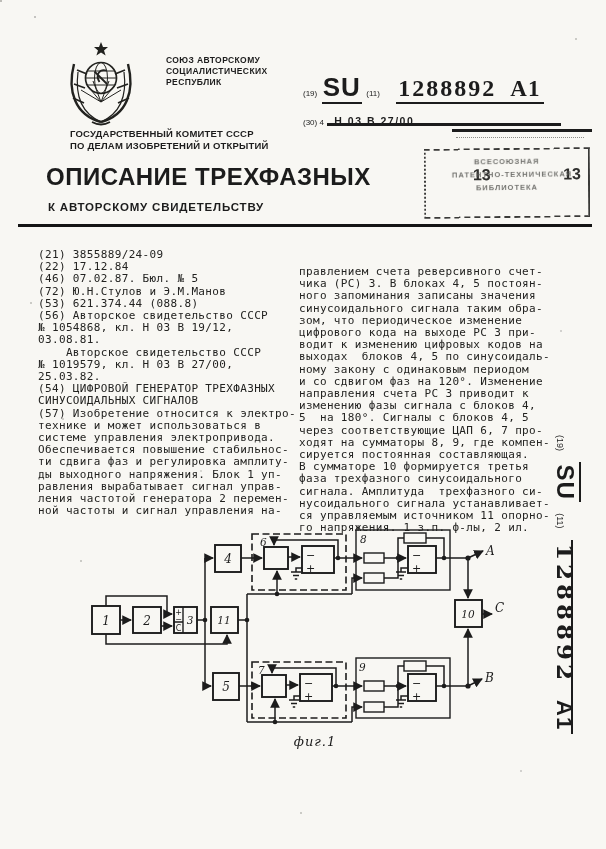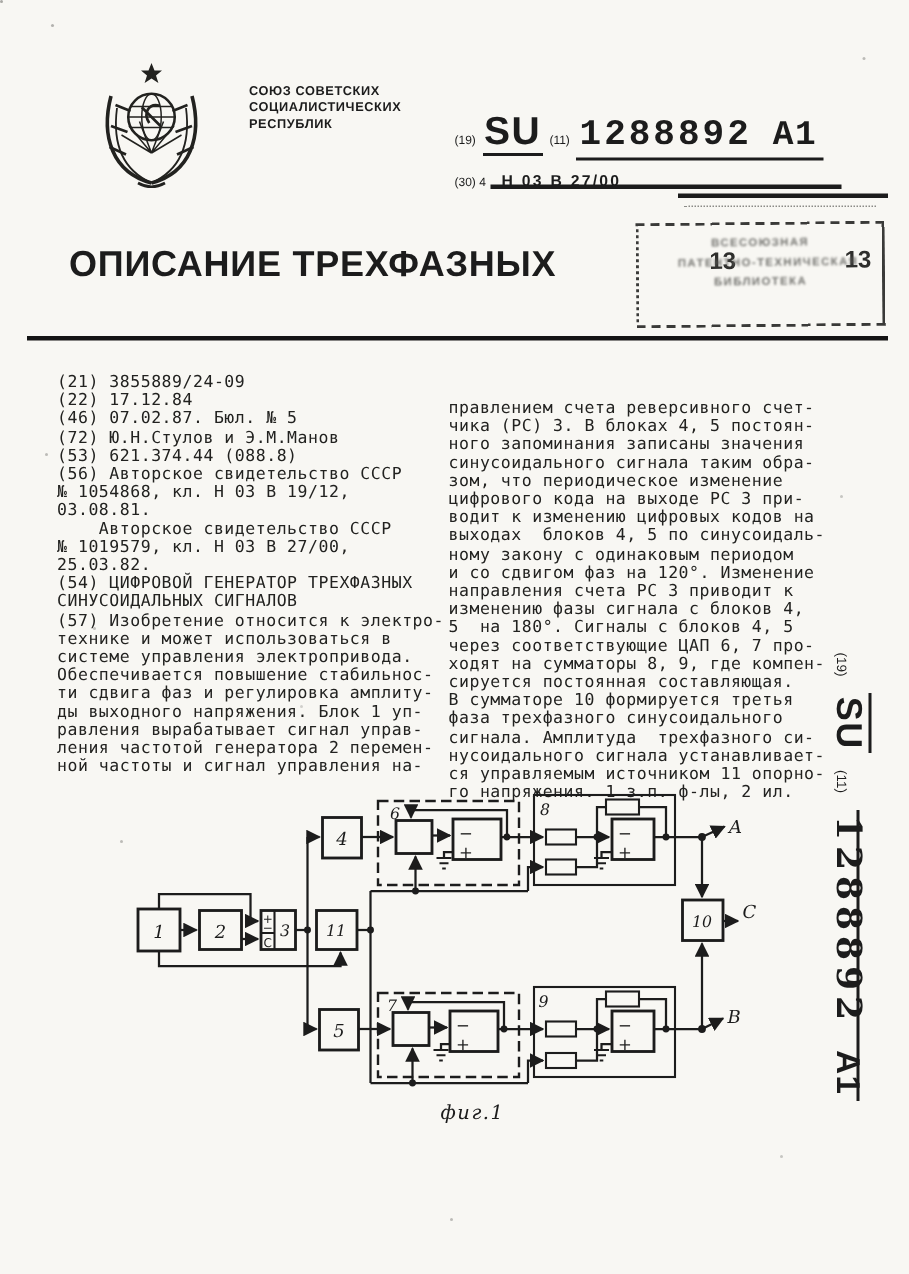--- a/index.html
+++ b/index.html
@@ -6,21 +6,21 @@
   html,body{margin:0;padding:0;}
   body{width:606px;height:849px;background:#e8e8e8;font-family:"Liberation Sans",sans-serif;}
   #page{position:relative;width:606px;height:849px;background:var(--paper);overflow:hidden;color:var(--ink);}
   .abs{position:absolute;}
   
   .ussr-text{left:166px;top:55px;font-size:8.5px;font-weight:600;line-height:11px;letter-spacing:.4px;white-space:pre;}
   .committee{left:70px;top:128px;font-size:9.5px;font-weight:700;line-height:12px;letter-spacing:.2px;white-space:pre;}
   .code-small{font-size:8px;font-weight:400;letter-spacing:0;}
   .su-row{left:303px;top:72px;white-space:nowrap;}
   .su-big{font-size:26px;font-weight:800;letter-spacing:1px;border-bottom:2.5px solid var(--ink);padding:0 1px;}
-  .num-big{font-family:Liberation Mono, monospace;font-size:24px;font-weight:700;letter-spacing:2px;border-bottom:2.5px solid var(--ink);padding:0 4px 1px 2px;}
+  .num-big{font-family:Liberation Serif, serif;font-size:24px;font-weight:700;letter-spacing:2px;border-bottom:2.5px solid var(--ink);padding:0 4px 1px 2px;margin-left:12px;}
   .kind-big{font-size:23px;font-weight:800;margin-left:14px;letter-spacing:1px;}
   .ipc-row{left:303px;top:111px;white-space:nowrap;}
   .ipc{font-size:10.5px;font-weight:700;letter-spacing:1.5px;margin-left:6px;}
   .rule{background:var(--ink);}
   .dotted-line{border-top:1.5px dotted #8b8b87;}
   .title{left:46px;top:163px;font-size:24px;font-weight:800;letter-spacing:.5px;}
   .subtitle{left:48px;top:201px;font-size:11.5px;font-weight:700;letter-spacing:.8px;}
   .headrule{left:18px;top:224px;width:574px;height:2.5px;background:#141414;box-shadow:0 4px 0 -3px #6a6a66;}
   
   .stamp{left:424px;top:148px;width:162px;height:66px;border:2px solid #3a3a38;border-left:2px dotted #3a3a38;border-top:2px dashed #3a3a38;border-bottom:2px dashed #3a3a38;transform:rotate(-.6deg);color:#2e2e2c;}
@@ -72,23 +72,25 @@
       <path d="M41,62 L21,50 M41,62 L26,44 M41,62 L33,41 M41,62 L56,44 M41,62 L61,50 M41,62 L49,41" stroke-width="1"></path>
       <path d="M41,82 C15,75 7,51 14,24" stroke-width="2.4"></path>
       <path d="M41,82 C67,75 75,51 68,24" stroke-width="2.4"></path>
       <path d="M41,82 C21,73 15,55 18,32" stroke-width="1.2"></path>
       <path d="M41,82 C61,73 67,55 64,32" stroke-width="1.2"></path>
       <path d="M13,58 L24,63 M69,58 L58,63 M14,44 L25,48 M68,44 L57,48 M17,30 L27,34 M65,30 L55,34" stroke-width="1.8"></path>
       <path d="M32,82 Q41,87 50,82" stroke-width="1.8"></path>
     </g>
   </svg>
 
-  <div class="abs ussr-text">СОЮЗ СОВЕТСКИХ
+  <div class="abs ussr-text">СОЮЗ АВТОРСКОМУ
 СОЦИАЛИСТИЧЕСКИХ
 РЕСПУБЛИК</div>
+  <div class="abs committee">ГОСУДАРСТВЕННЫЙ КОМИТЕТ СССР
+ПО ДЕЛАМ ИЗОБРЕТЕНИЙ И ОТКРЫТИЙ</div>
 
   <div class="abs su-row">
     <span class="code-small">(19)</span>
     <span class="su-big">SU</span>
     <span class="code-small">(11)</span>
     <span class="num-big"><span>1288892</span><span class="kind-big">A1</span></span>
   </div>
 
   <div class="abs ipc-row">
     <span class="code-small">(30) 4</span>
@@ -100,20 +102,21 @@
 
   <div class="abs stamp">
     <span class="n13" style="left:7px;">13</span>
     <span class="n13" style="right:7px;">13</span>
     <div class="mid">ВСЕСОЮЗНАЯ
 ПАТЕНТНО-ТЕХНИЧЕСКАЯ
 БИБЛИОТЕКА</div>
   </div>
 
   <div class="abs title">ОПИСАНИЕ ТРЕХФАЗНЫХ</div>
+  <div class="abs subtitle">К АВТОРСКОМУ СВИДЕТЕЛЬСТВУ</div>
   <div class="abs headrule"></div>
 
   <div class="abs col col-left">(21) 3855889/24-09
 (22) 17.12.84
 (46) 07.02.87. Бюл. № 5
 (72) Ю.Н.Стулов и Э.М.Манов
 (53) 621.374.44 (088.8)
 (56) Авторское свидетельство СССР
 № 1054868, кл. Н 03 В 19/12,
 03.08.81.

